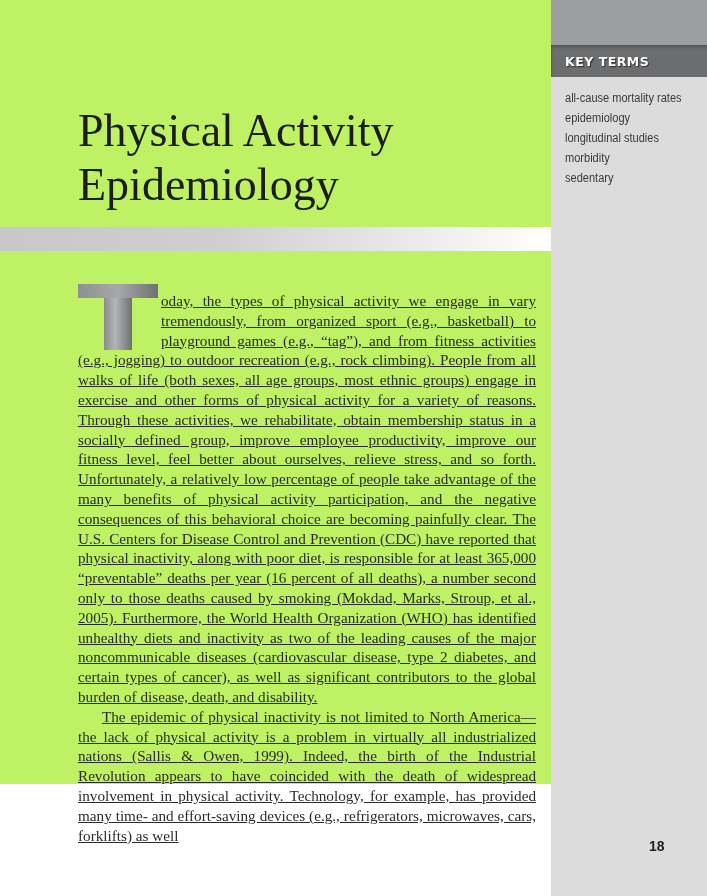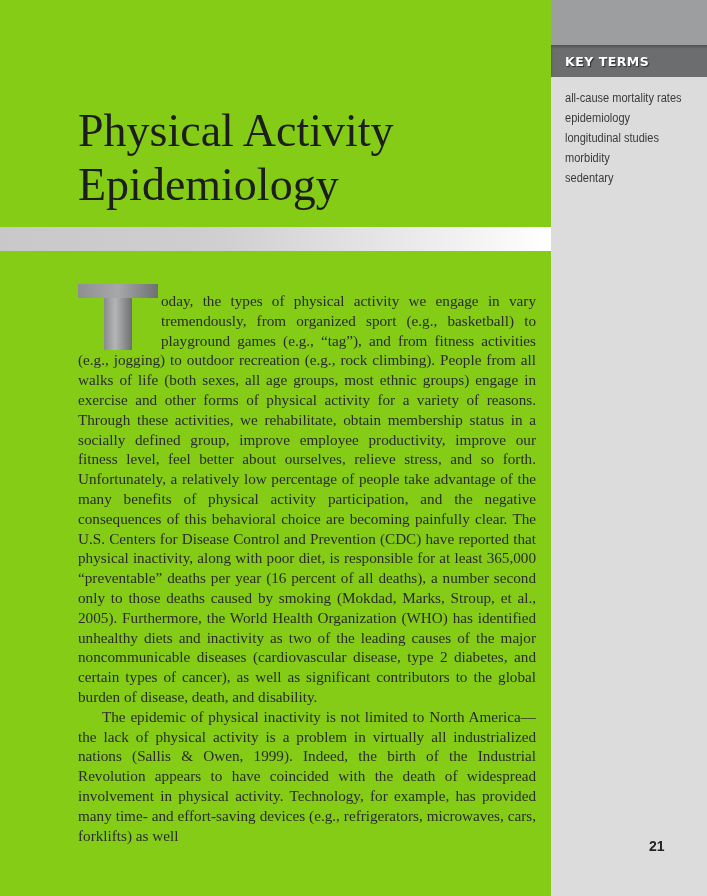--- a/index.html
+++ b/index.html
@@ -2,22 +2,22 @@
 <html><head>
 <meta charset="utf-8">
 <style>
   html, body { margin: 0; padding: 0; }
   body {
     width: 707px; height: 896px; position: relative; overflow: hidden;
     background: #ffffff;
     font-family: "Liberation Serif", serif;
   }
   .page-main {
-    position: absolute; left: 0; top: 0; width: 551px; height: 896px;
-    background: #84cc16;
+    position: absolute; left: 0; top: 0; width: 551px; height: 784px;
+    background: #bef264;
   }
   .sidebar {
     position: absolute; left: 551px; top: 0; width: 156px; height: 896px;
     background: #dcdcdd;
   }
   .sidebar-top-band {
     position: absolute; left: 0; top: 0; width: 156px; height: 45px;
     background: #9d9ea0;
   }
   .sidebar-header {
@@ -55,21 +55,21 @@
   .title-rule {
     position: absolute; left: 0; top: 227px; width: 551px; height: 24px;
     background: linear-gradient(to right, #c8c8ca 0%, #cfcfd1 40%, #e6e6e8 70%, #ffffff 100%);
   }
   .body-text {
     position: absolute; left: 78px; top: 291px; width: 458px;
     font-family: "Liberation Serif", serif;
     font-size: 15.2px; line-height: 19.8px; color: #2b2b2b;
     text-align: justify;
   }
-  .body-text p { margin: 0; }
+  .body-text p { margin: 0; text-decoration: underline; }
   .body-text p + p { text-indent: 24px; }
   .drop-cap {
     float: left; width: 80px; height: 60px; margin: -7px 3px 0 0;
     position: relative;
   }
   .drop-cap-bar {
     position: absolute; left: 0; top: 0; width: 80px; height: 14px;
     background: linear-gradient(to right, #8e8f91, #a7a8aa 50%, #6f7072);
   }
   .drop-cap-stem {
@@ -108,14 +108,14 @@
   <div class="sidebar-header">
     <span class="sidebar-header-label">KEY TERMS</span>
   </div>
   <ul class="key-terms-list">
     <li>all-cause mortality rates</li>
     <li>epidemiology</li>
     <li>longitudinal studies</li>
     <li>morbidity</li>
     <li>sedentary</li>
   </ul>
-  <div class="page-number">21</div>
+  <div class="page-number">18</div>
 </aside>
 
 </body></html>

